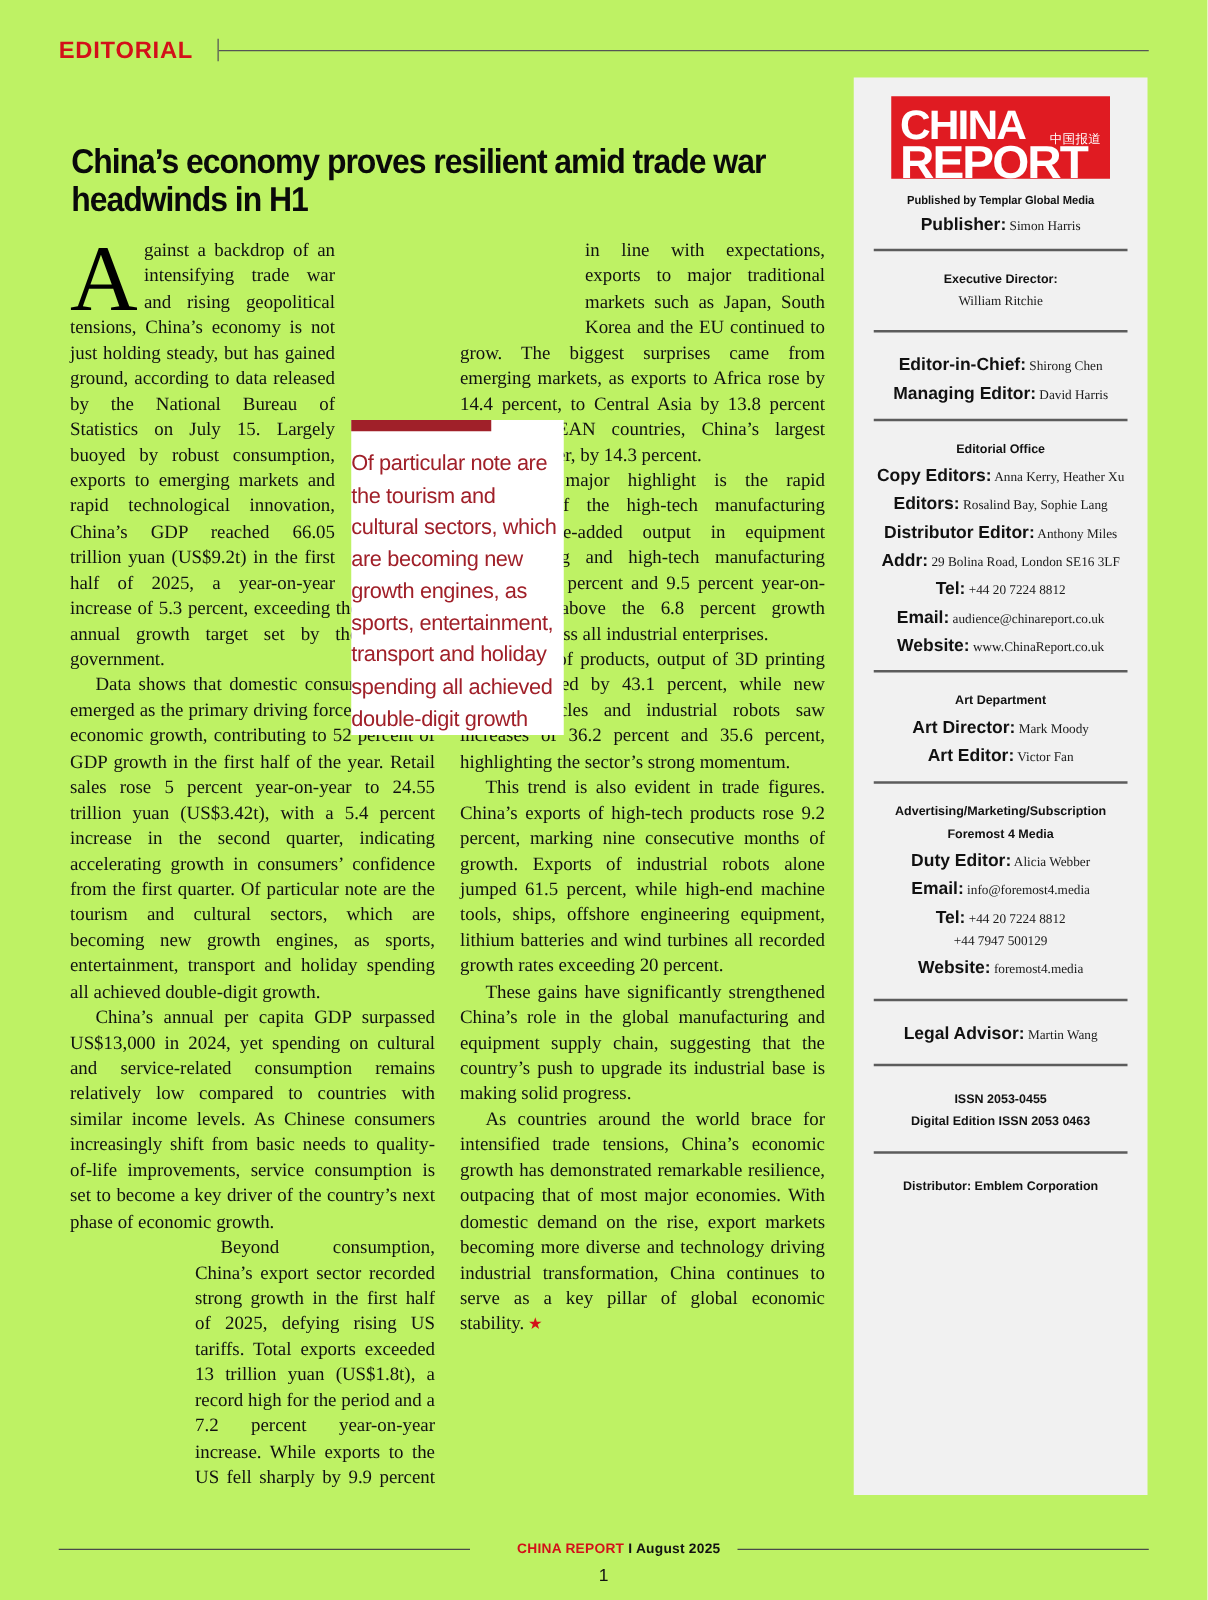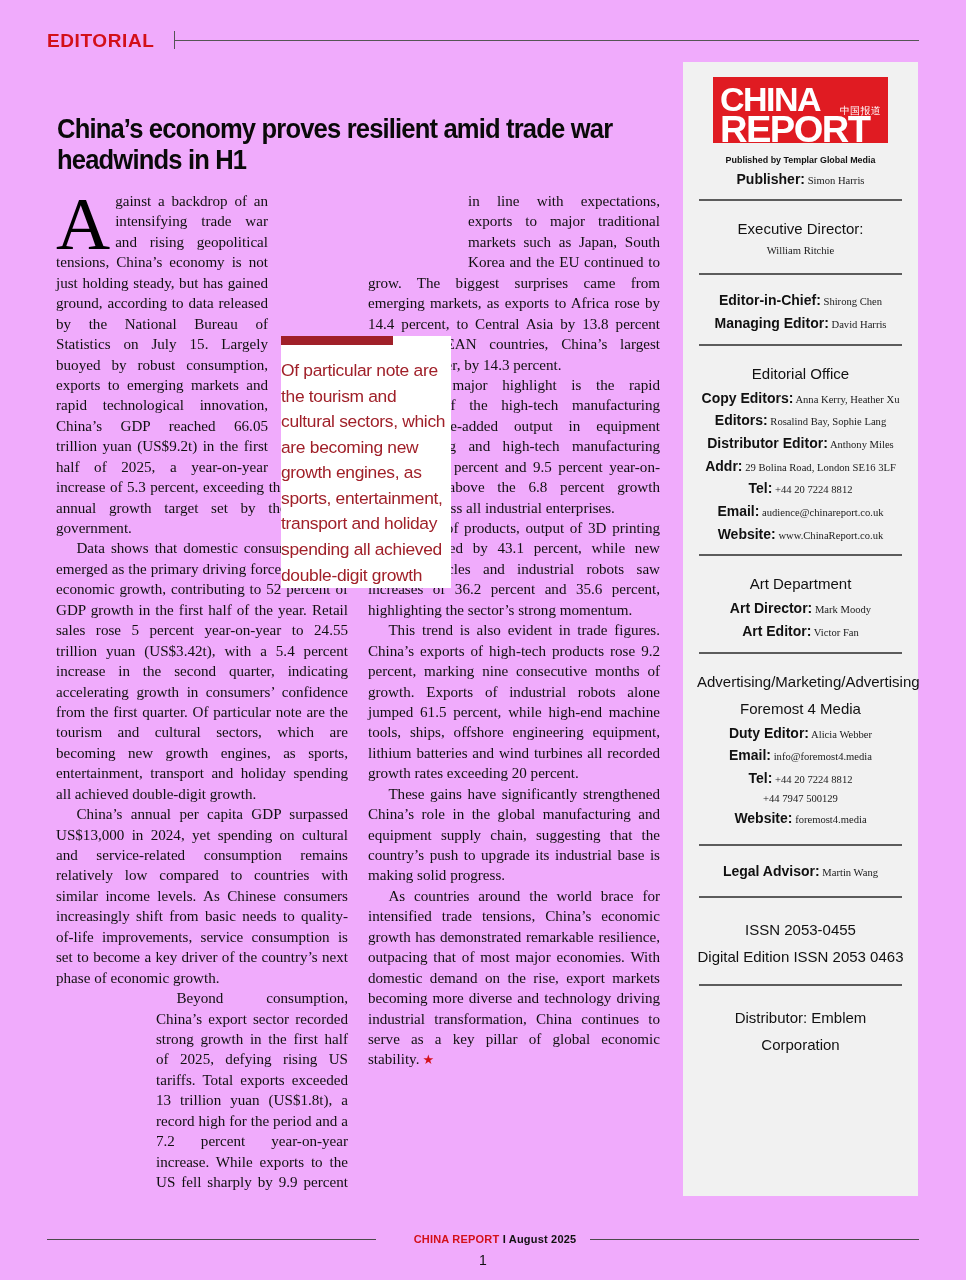--- a/index.html
+++ b/index.html
@@ -4,21 +4,21 @@
 <style>
   html, body {
     margin: 0;
     padding: 0;
     background: #ffffff;
   }
   .page {
     position: relative;
     width: 966px;
     height: 1280px;
-    background: #f0abfc;
+    background: #bef264;
     font-family: "Liberation Serif", serif;
     overflow: hidden;
     box-sizing: border-box;
   }
 
   
   .kicker-row {
     position: absolute;
     left: 47px;
     top: 27px;
@@ -199,22 +199,22 @@
     font-family: "Liberation Serif", serif;
   }
   .mh-row .lbl {
     font-family: "Liberation Sans", sans-serif;
     font-weight: bold;
     font-size: 14px;
     color: #111;
   }
   .mh-head {
     font-family: "Liberation Sans", sans-serif;
-    font-weight: normal;
-    font-size: 15px;
+    font-weight: bold;
+    font-size: 10px;
     color: #111;
     line-height: 1.8;
   }
   .mh-sep {
     height: 2px;
     background: #5c5c5c;
     margin: 9px 2px;
   }
   .mh-gap-s { height: 5px; }
   .mh-gap-m { height: 9px; }
@@ -361,21 +361,21 @@
         <span>Mark Moody</span>
       </div>
       <div class="mh-row">
         <span class="lbl">Art Editor:</span>
         <span>Victor Fan</span>
       </div>
 
       <div class="mh-sep"></div>
       <div class="mh-gap-s"></div>
 
-      <div class="mh-head">Advertising/Marketing/Advertising</div>
+      <div class="mh-head">Advertising/Marketing/Subscription</div>
       <div class="mh-head">Foremost 4 Media</div>
       <div class="mh-row">
         <span class="lbl">Duty Editor:</span>
         <span>Alicia Webber</span>
       </div>
       <div class="mh-row">
         <span class="lbl">Email:</span>
         <span>info@foremost4.media</span>
       </div>
       <div class="mh-row">

